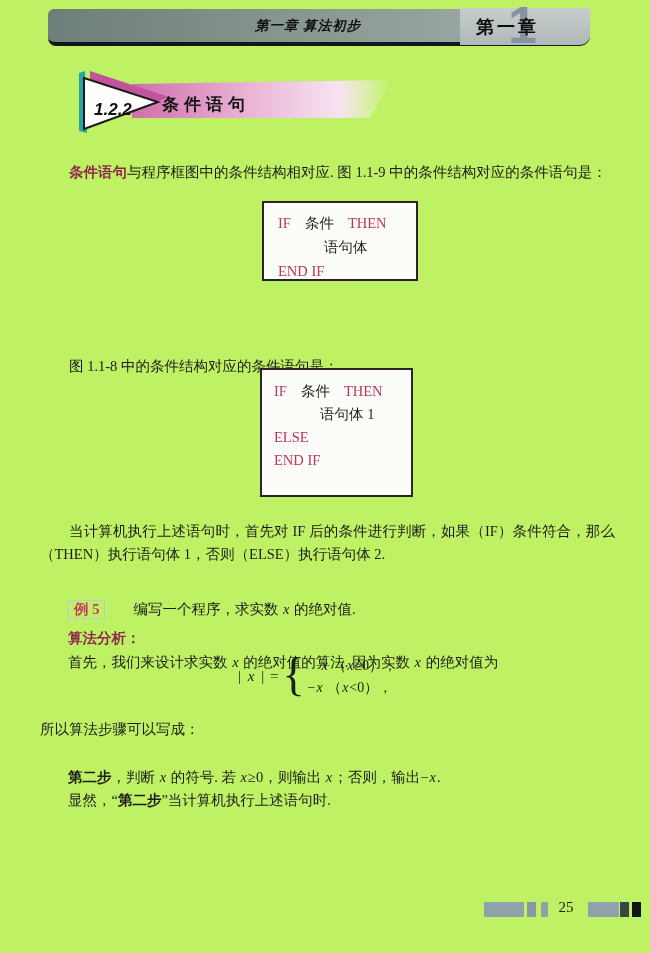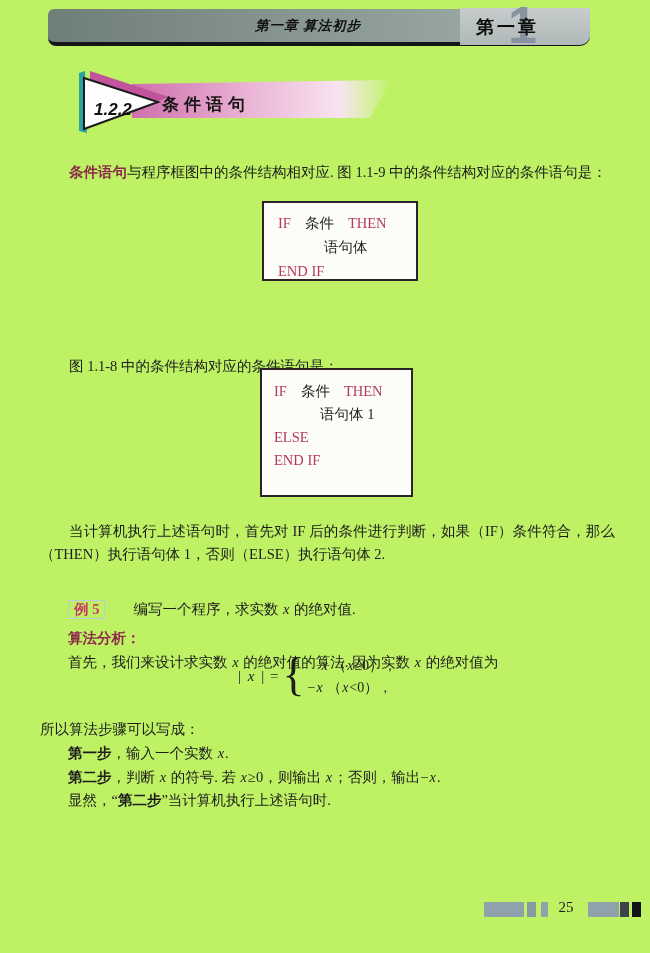--- a/index.html
+++ b/index.html
@@ -149,23 +149,20 @@
     <span class="lhs">| <i>x</i> | =</span>
     <span class="brace">{</span>
     <span class="cases">
       <span class="case-first"><i>x</i> （<i>x</i>≥0），</span>
       <span>−<i>x</i> （<i>x</i>&lt;0），</span>
     </span>
   </div>
 
   <p class="para" style="left:40px;top:703px;width:575px;">所以算法步骤可以写成：</p>
 
-  <p class="para" style="left:68px;top:727px;width:547px;">
-    <b class="step-label">第一步</b><span>，输入一个实数 <i>x</i>.</span>
-  </p>
 
   <p class="para" style="left:68px;top:751px;width:547px;">
     <b class="step-label">第二步</b><span>，判断 <i>x</i> 的符号. 若 <i>x</i>≥0，则输出 <i>x</i>；否则，输出−<i>x</i>.</span>
   </p>
 
   <p class="para" style="left:68px;top:774px;width:547px;">
     <span>显然，“</span><b>第二步</b><span>”当计算机执行上述语句时.</span>
   </p>
 
   <span class="blk blk-a"></span>

